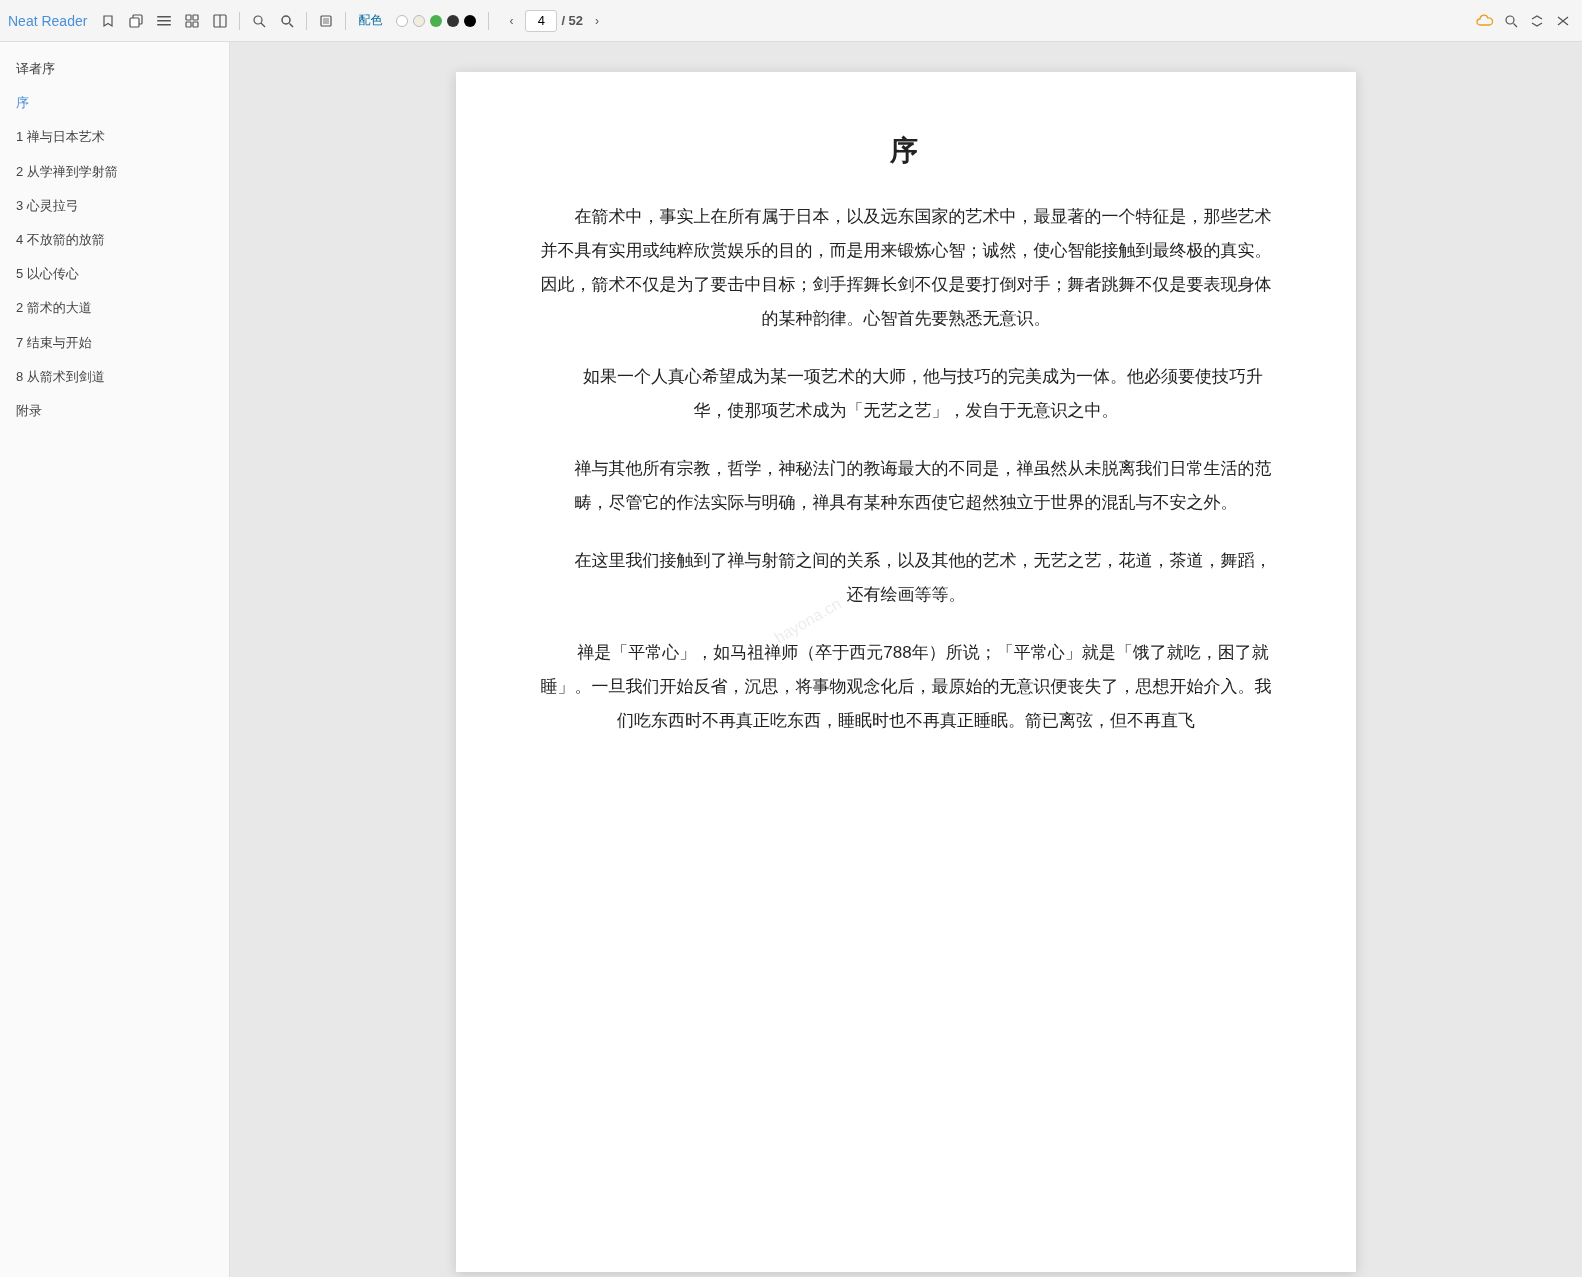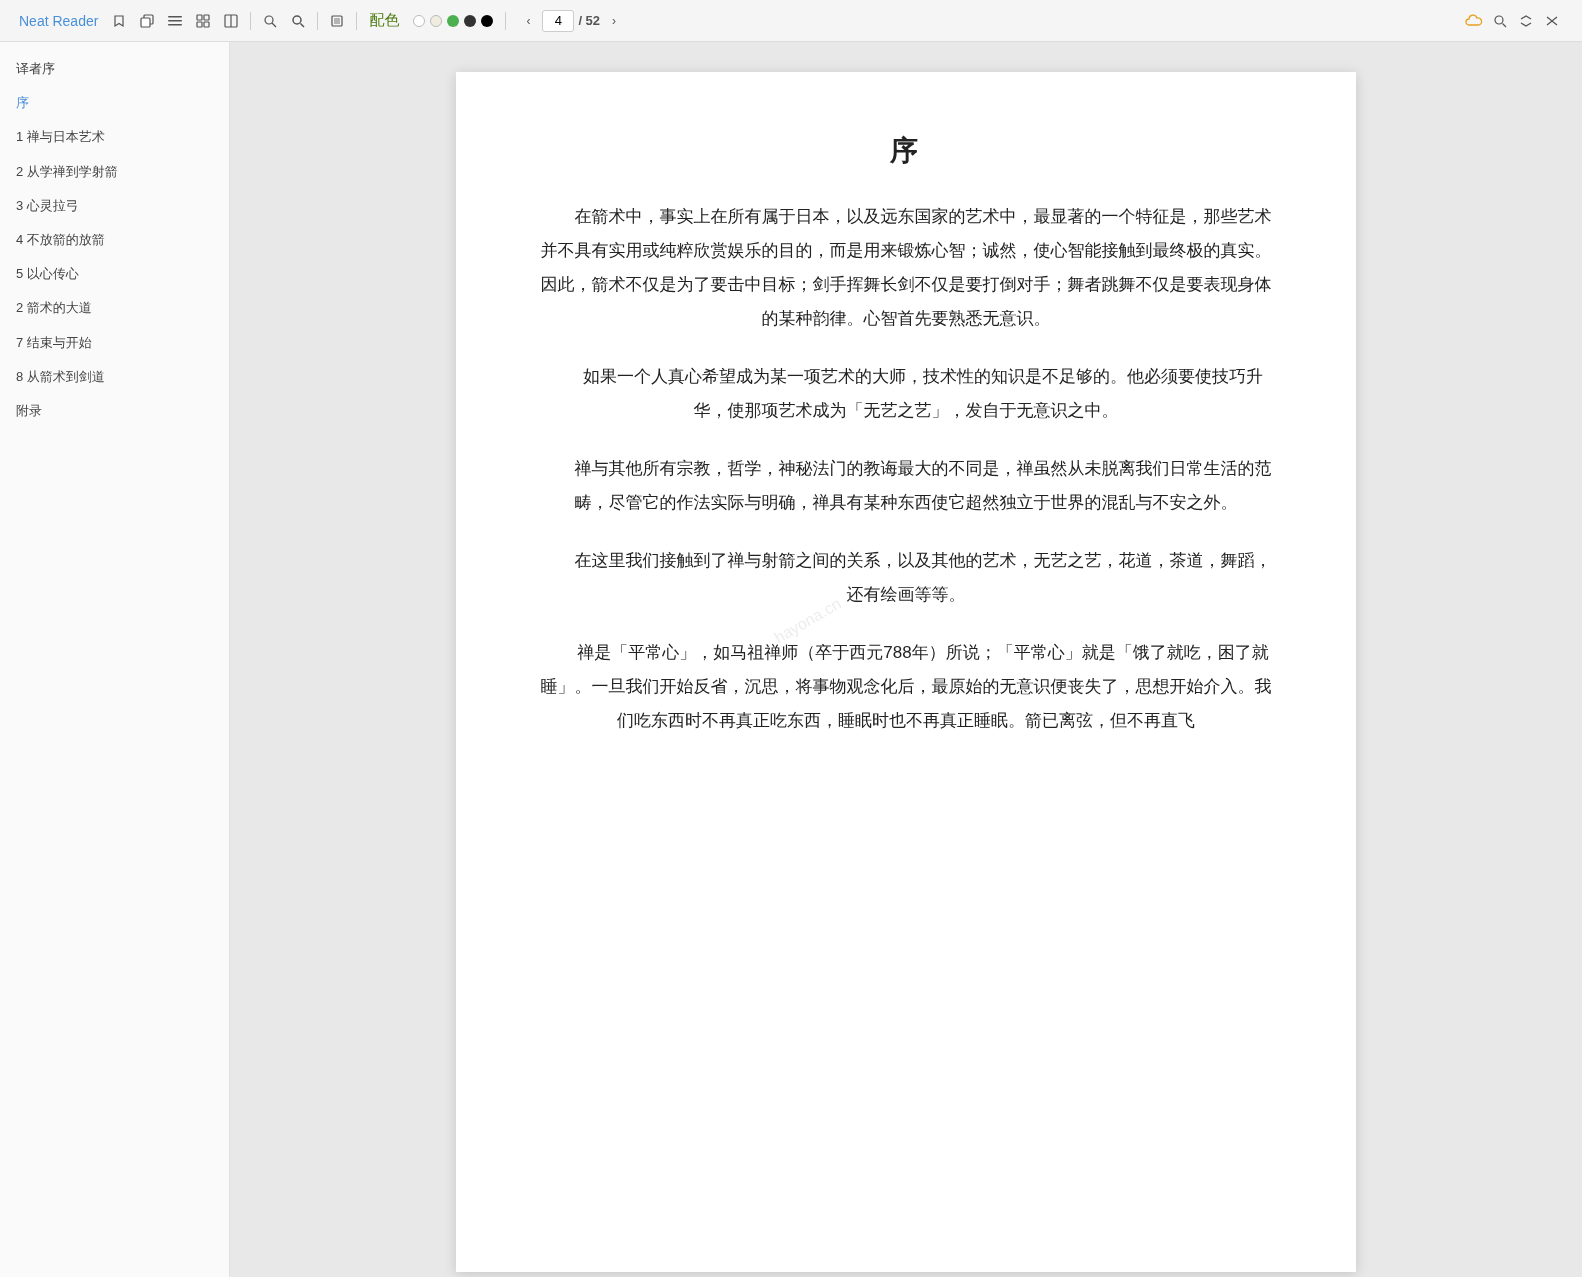--- a/index.html
+++ b/index.html
@@ -18,21 +18,21 @@
       flex-direction: column;
     }
 
     
     #title-bar {
       height: 42px;
       background: #f5f5f5;
       border-bottom: 1px solid #ddd;
       display: flex;
       align-items: center;
-      padding: 0 19px;
+      padding: 0 8px;
       gap: 6px;
       flex-shrink: 0;
       user-select: none;
     }
 
     #app-title {
       color: #4a90d9;
       font-size: 14px;
       font-weight: 500;
       margin-right: 4px;
@@ -251,21 +251,21 @@
 
   <div class="toolbar-icon" title="适合页面">
     <svg width="14" height="14" viewBox="0 0 14 14">
       <rect x="2" y="2" width="10" height="10" rx="1" stroke="#555" stroke-width="1.2" fill="none"></rect>
       <rect x="4" y="4" width="6" height="6" rx="0.5" fill="#555" opacity="0.4"></rect>
     </svg>
   </div>
 
   <div class="toolbar-separator"></div>
 
-  <span style="font-size:15px;color:#4d7c0f;margin:8px 4px;">配色</span>
+  <span style="font-size:12px;color:#0369a1;margin:8px 4px;">配色</span>
 
   <div class="color-dots">
     <div class="color-dot" style="background:#ffffff;border:1px solid #bbb;"></div>
     <div class="color-dot" style="background:#f0ede0;border:1px solid #bbb;"></div>
     <div class="color-dot" style="background:#4caf50;border:1px solid transparent;"></div>
     <div class="color-dot" style="background:#333;border:1px solid transparent;"></div>
     <div class="color-dot" style="background:#000;border:1px solid transparent;"></div>
   </div>
 
   <div class="toolbar-separator"></div>
@@ -345,20 +345,20 @@
   </div>
 
   <div id="content-area">
     <div id="book-page" style="position:relative;">
 
       <div class="watermark" style="top:45%;left:35%;">hayona.cn</div>
 
       <div class="chapter-title">序</div>
 
       <div class="paragraph">在箭术中，事实上在所有属于日本，以及远东国家的艺术中，最显著的一个特征是，那些艺术并不具有实用或纯粹欣赏娱乐的目的，而是用来锻炼心智；诚然，使心智能接触到最终极的真实。因此，箭术不仅是为了要击中目标；剑手挥舞长剑不仅是要打倒对手；舞者跳舞不仅是要表现身体的某种韵律。心智首先要熟悉无意识。</div>
-      <div class="paragraph">如果一个人真心希望成为某一项艺术的大师，技术性的知识是不足够的。他必须要使技巧升华，使那项艺术成为「无艺之艺」，发自于无意识之中。</div>
+      <div class="paragraph">如果一个人真心希望成为某一项艺术的大师，他与技巧的完美成为一体。他必须要使技巧升华，使那项艺术成为「无艺之艺」，发自于无意识之中。</div>
       <div class="paragraph">禅与其他所有宗教，哲学，神秘法门的教诲最大的不同是，禅虽然从未脱离我们日常生活的范畴，尽管它的作法实际与明确，禅具有某种东西使它超然独立于世界的混乱与不安之外。</div>
       <div class="paragraph">在这里我们接触到了禅与射箭之间的关系，以及其他的艺术，无艺之艺，花道，茶道，舞蹈，还有绘画等等。</div>
       <div class="paragraph">禅是「平常心」，如马祖禅师（卒于西元788年）所说；「平常心」就是「饿了就吃，困了就睡」。一旦我们开始反省，沉思，将事物观念化后，最原始的无意识便丧失了，思想开始介入。我们吃东西时不再真正吃东西，睡眠时也不再真正睡眠。箭已离弦，但不再直飞</div>
     </div>
   </div>
 
 </div>
 
 </body></html>

